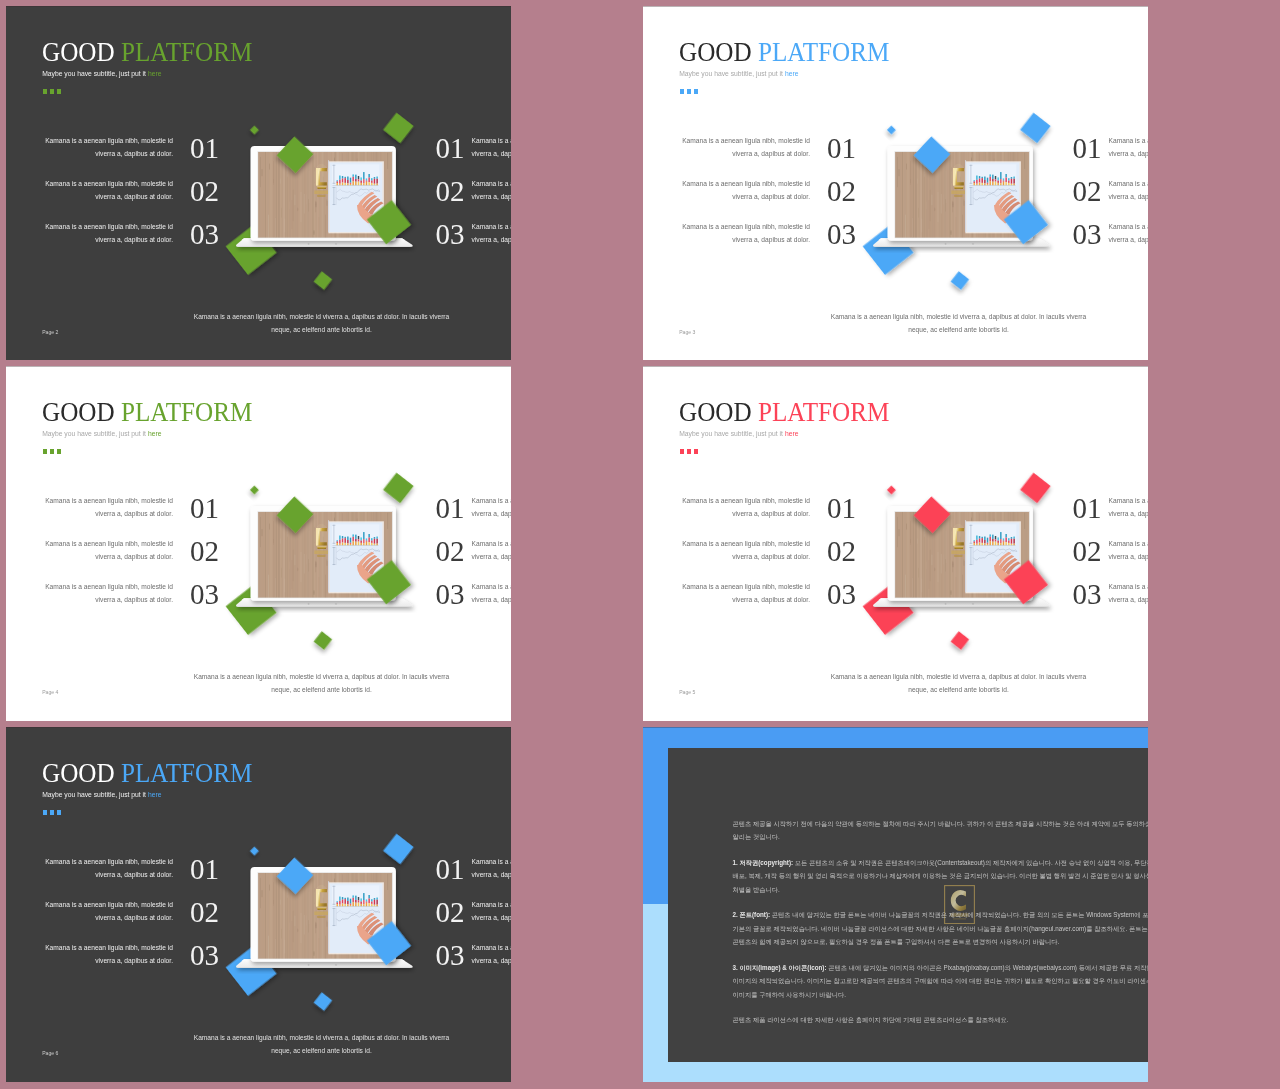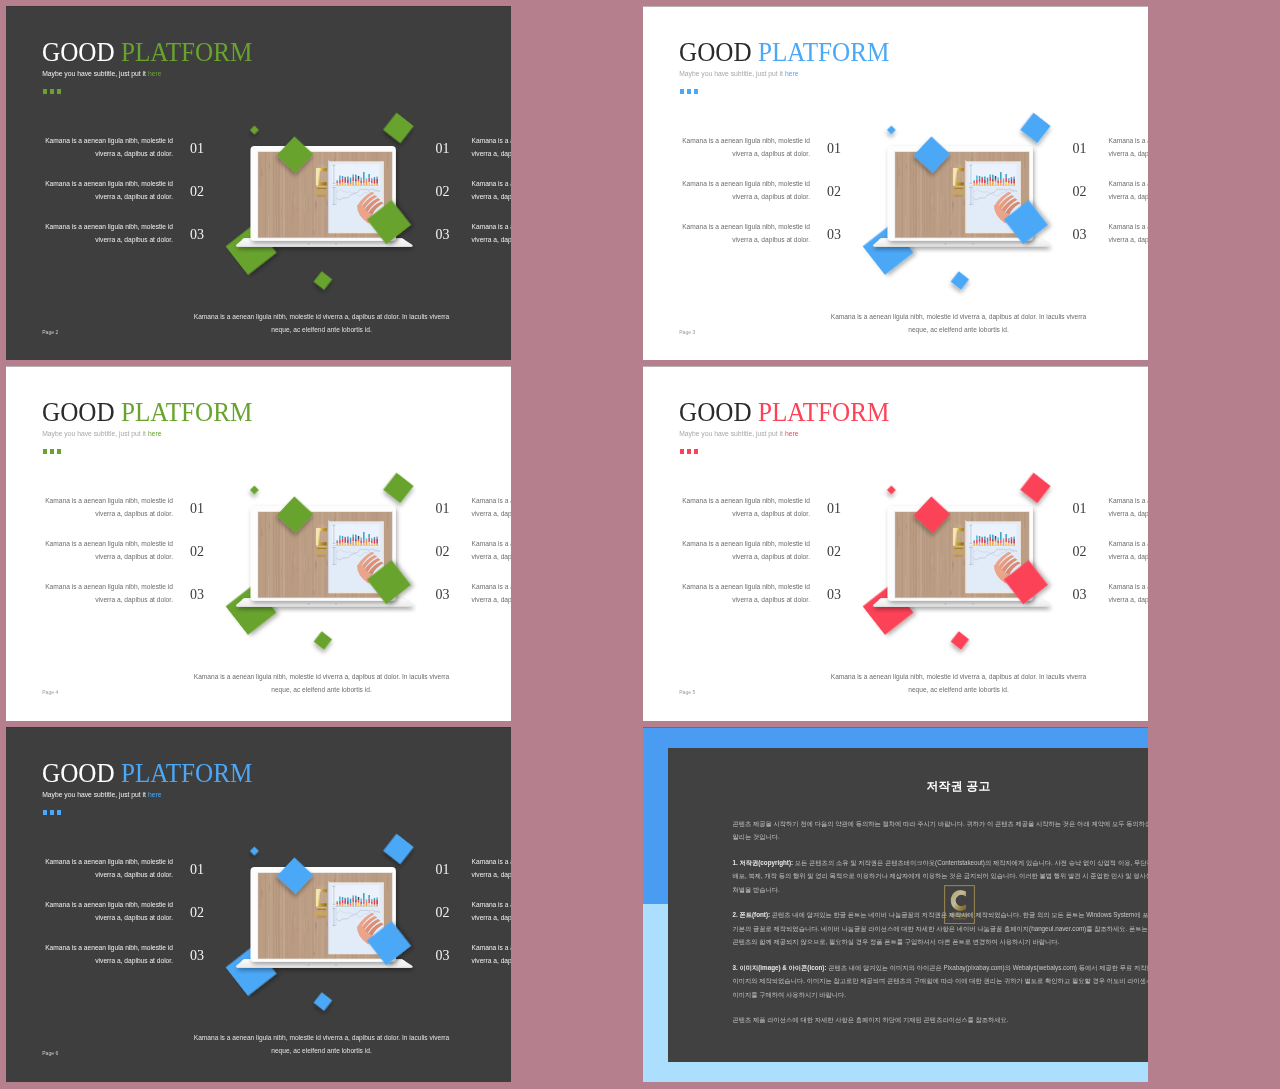--- a/index.html
+++ b/index.html
@@ -38,21 +38,21 @@
   .dots{position:absolute;left:36.5px;top:83px;display:flex;gap:2.6px;}
   .dots i{display:block;width:4.6px;height:4.6px;background:var(--accent);}
 
   .col{position:absolute;top:129.4px;}
   .col.left{left:27px;width:204px;}
   .col.right{left:429.4px;width:204px;}
   .row{position:relative;height:43.05px;}
   .row .txt{position:absolute;top:0;width:140px;font-size:6.63px;line-height:12.3px;}
   .col.left .row .txt{left:0;text-align:right;}
   .col.right .row .txt{left:36.2px;text-align:left;}
-  .row .num{position:absolute;top:2.2px;font-family:"Liberation Serif",serif;font-size:14px;line-height:21.6px;}
+  .row .num{position:absolute;top:2.2px;font-family:"Liberation Serif",serif;font-size:29px;line-height:21.6px;}
   .col.left .row .num{left:157px;}
   .col.right .row .num{left:0;}
 
   .footnote{position:absolute;left:130px;top:305.2px;width:371px;text-align:center;
             font-size:6.6px;line-height:12.9px;}
   .pagenum{position:absolute;left:36.2px;top:323.2px;font-size:5.1px;line-height:6px;}
   .art{position:absolute;left:210px;top:100px;width:210px;height:190px;}
   .art svg{display:block;width:210px;height:190px;overflow:visible;}
 
   
@@ -579,21 +579,20 @@
 <div class="pagenum">Page 6</div>
 </div>
     </div>
 <div class="slide c1 r2">
 <div class="cslide">
 <div class="cband">
           <div class="t"></div>
           <div class="b"></div>
         </div>
 <div class="cpanel">
-<div class="ctitle">저작권 공고</div>
 <div class="clogo">
             <svg viewBox="0 0 31 39.2">
 <defs>
                 <linearGradient id="wgold" x1="0" y1="0" x2="1" y2="1">
                   <stop offset="0" stop-color="#d8c477"></stop>
                   <stop offset=".45" stop-color="#f4ebc0"></stop>
                   <stop offset=".75" stop-color="#b79a42"></stop>
                   <stop offset="1" stop-color="#7f6a2a"></stop>
                 </linearGradient>
               </defs>

